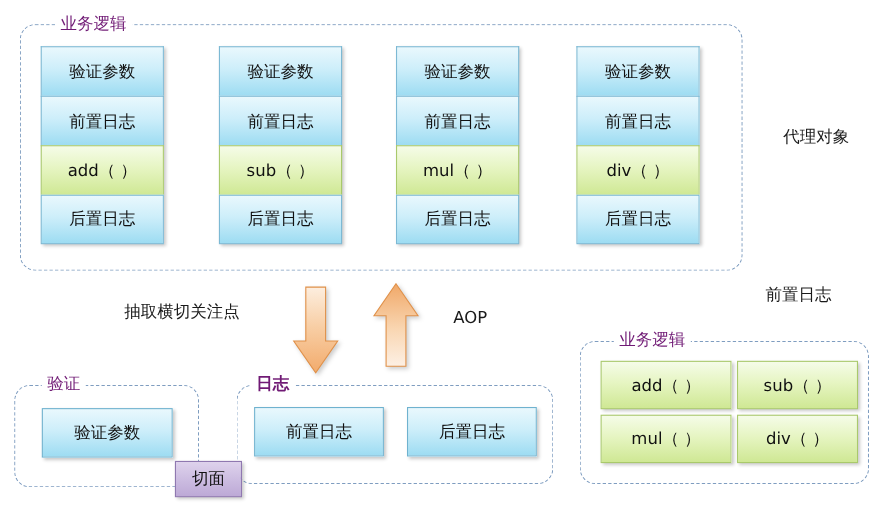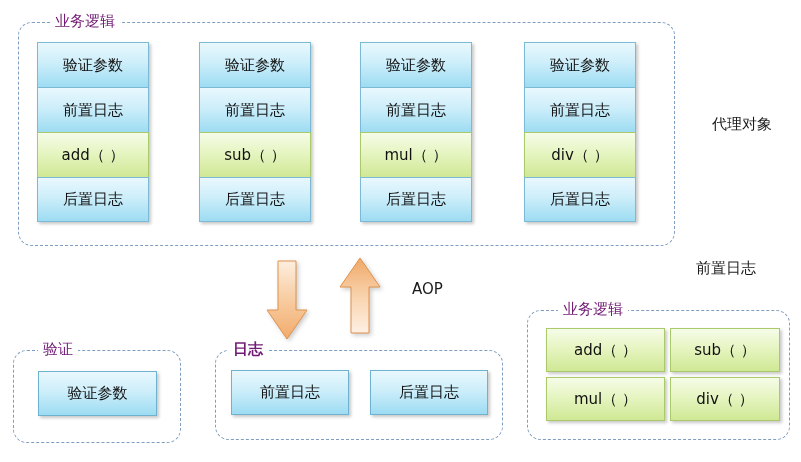--- a/index.html
+++ b/index.html
@@ -132,20 +132,21 @@
     <div class="cell blue">后置日志</div>
   </div>
 
   <div class="stack" style="left:524px; top:42px; width:112px;">
     <div class="cell blue">验证参数</div>
     <div class="cell blue">前置日志</div>
     <div class="cell green">div（ ）</div>
     <div class="cell blue">后置日志</div>
   </div>
 
+  <div class="free-label" style="left:113px; top:274px;">抽取横切关注点</div>
 
   <svg class="arrow" style="left:265px; top:260px;" width="44" height="82" viewBox="0 0 44 82">
     <defs>
       <linearGradient id="gradDown" x1="0" y1="0" x2="0" y2="1">
         <stop offset="0%" stop-color="#fdeedf"></stop>
         <stop offset="45%" stop-color="#f8cfa6"></stop>
         <stop offset="100%" stop-color="#f2ab6c"></stop>
       </linearGradient>
     </defs>
     <path d="M13,1 L31,1 L31,50 L42,50 L22,79 L2,50 L13,50 Z" fill="url(#gradDown)" stroke="#e0914a" stroke-width="1"></path>
@@ -168,20 +169,21 @@
 
   <div class="group-box" style="left:13px; top:350px; width:168px; height:93px;"></div>
   <div class="group-label" style="left:38px; top:341px;">验证</div>
   <div class="box blue" style="left:38px; top:371px; width:119px; height:45px;">验证参数</div>
 
   <div class="group-box" style="left:215px; top:350px; width:288px; height:90px;"></div>
   <div class="group-label" style="left:228px; top:341px;font-weight:bold;">日志</div>
   <div class="box blue" style="left:231px; top:370px; width:118px; height:45px;">前置日志</div>
   <div class="box blue" style="left:370px; top:370px; width:118px; height:45px;">后置日志</div>
 
+  <div class="box purple" style="left:159px; top:419px; width:61px; height:33px;">切面</div>
 
   <div class="group-box" style="left:527px; top:310px; width:263px; height:130px;"></div>
   <div class="group-label" style="left:558px; top:301px;">业务逻辑</div>
 
   <div class="box green" style="left:546px; top:328px; width:119px; height:44px;">add（ ）</div>
   <div class="box green" style="left:670px; top:328px; width:110px; height:44px;">sub（ ）</div>
   <div class="box green" style="left:546px; top:377px; width:119px; height:44px;">mul（ ）</div>
   <div class="box green" style="left:670px; top:377px; width:110px; height:44px;">div（ ）</div>
 
 </div>

